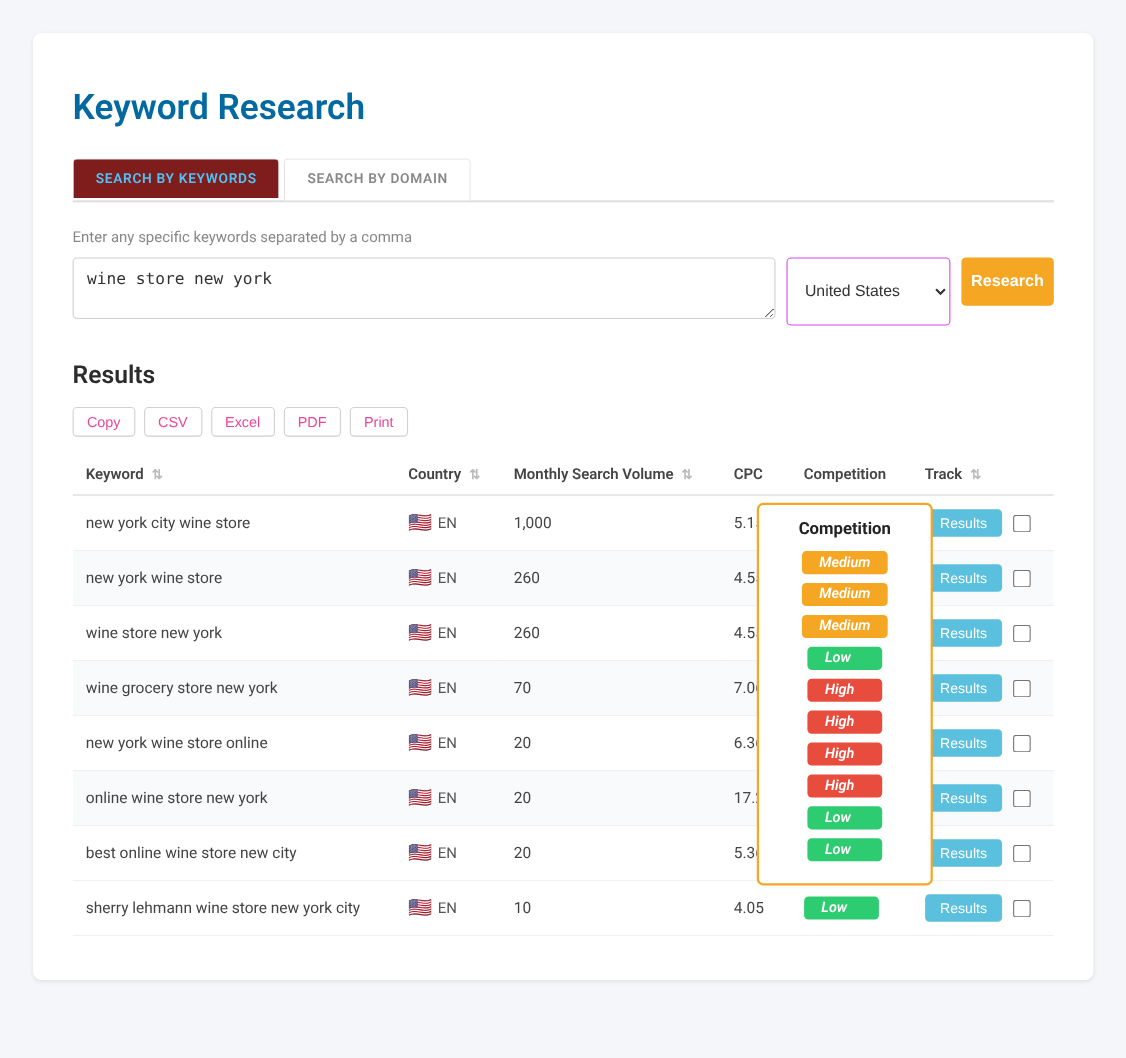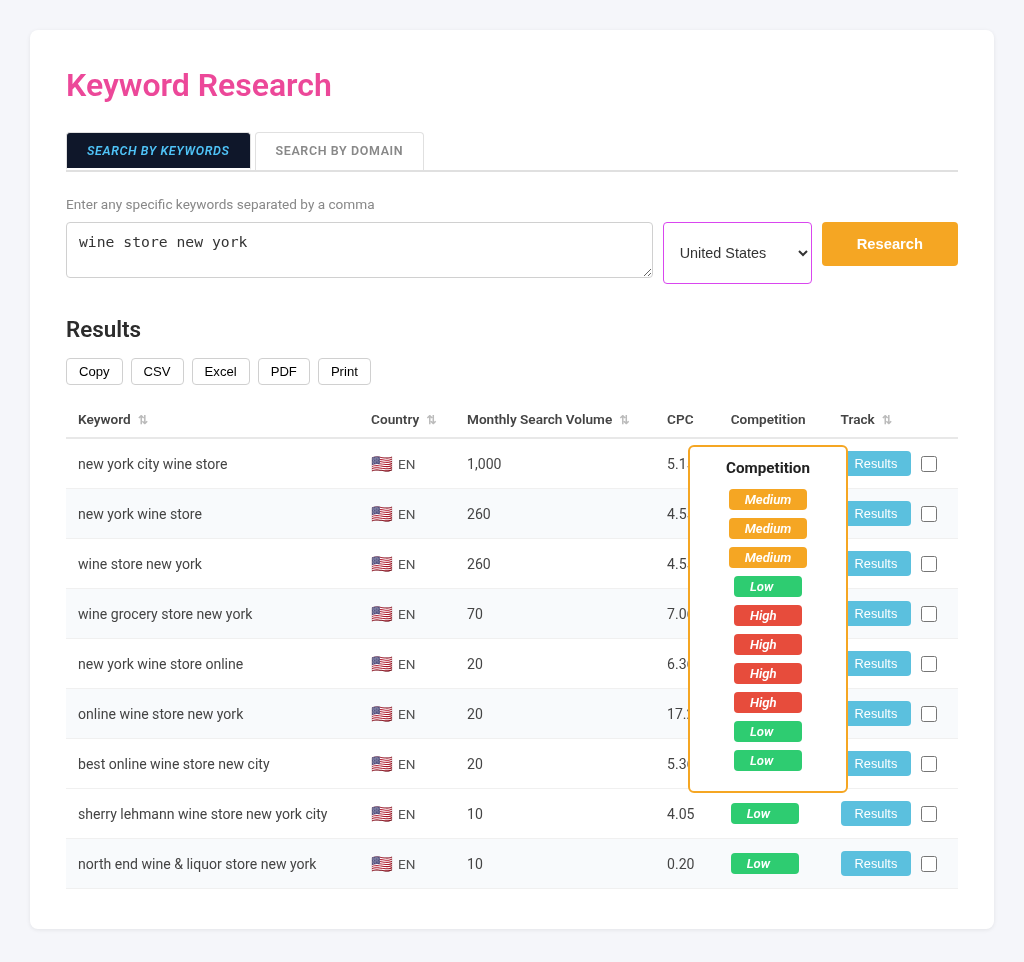--- a/index.html
+++ b/index.html
@@ -12,22 +12,23 @@
     .card {
       background: #fff;
       border-radius: 8px;
       padding: 36px 36px 40px 36px;
       max-width: 1000px;
       box-shadow: 0 1px 4px rgba(0,0,0,0.08);
     }
     h1 {
       font-size: 2rem;
       font-weight: 600;
-      color: #ec4899;
+      color: #0369a1;
       margin-bottom: 28px;
+      margin-top: 12px;
     }
     
     .tabs {
       display: flex;
       border-bottom: 2px solid #e0e0e0;
       margin-bottom: 24px;
     }
     .tab {
       padding: 10px 20px;
       font-size: 0.78rem;
@@ -39,22 +40,21 @@
       color: #888;
       text-transform: uppercase;
       border-bottom: none;
       margin-right: 4px;
       border-radius: 4px 4px 0 0;
     }
     .tab.active {
       color: #4fc3f7;
       border-color: #e0e0e0;
       border-bottom: 2px solid #fff;
-      background: #0f172a;
-      font-style: italic;
+      background: #7f1d1d;
     }
     
     .search-label {
       font-size: 0.85rem;
       color: #888;
       margin-bottom: 10px;
     }
     .search-row {
       display: flex;
       gap: 10px;
@@ -79,21 +79,21 @@
       color: #333;
       background: #fff;
       cursor: pointer;
       height: 62px;
     }
     .research-btn {
       background: #f5a623;
       color: #fff;
       border: none;
       border-radius: 4px;
-      padding: 10px 35px;
+      padding: 10px 9px;
       font-size: 0.92rem;
       font-weight: 600;
       cursor: pointer;
       height: 44px;
       white-space: nowrap;
     }
     
     .results-title {
       font-size: 1.4rem;
       font-weight: 600;
@@ -104,21 +104,21 @@
       display: flex;
       gap: 8px;
       margin-bottom: 16px;
     }
     .export-btn {
       border: 1px solid #d0d0d0;
       background: #fff;
       border-radius: 4px;
       padding: 5px 12px;
       font-size: 0.82rem;
-      color: #000000;
+      color: #ec4899;
       cursor: pointer;
     }
     
     .table-wrapper {
       position: relative;
       overflow-x: auto;
     }
     table {
       width: 100%;
       border-collapse: collapse;
@@ -413,40 +413,20 @@
     <td>
       <span class="badge badge-low">Low</span>
     </td>
     <td>
       <div style="display:flex;align-items:center;gap:10px;">
         <button class="results-link-btn">Results</button>
         <input type="checkbox" class="track-checkbox" style="">
       </div>
     </td>
   </tr>
-          <tr style="background: rgb(248, 250, 252);">
-    <td>north end wine &amp; liquor store new york</td>
-    <td>
-      <div class="flag-lang">
-        <span class="flag">🇺🇸</span>
-        <span>EN</span>
-      </div>
-    </td>
-    <td>10</td>
-    <td>0.20</td>
-    <td>
-      <span class="badge badge-low">Low</span>
-    </td>
-    <td>
-      <div style="display:flex;align-items:center;gap:10px;">
-        <button class="results-link-btn">Results</button>
-        <input type="checkbox" class="track-checkbox" style="">
-      </div>
-    </td>
-  </tr>
         </tbody>
     </table>
 
     <div class="competition-overlay">
       <div class="competition-overlay-header">Competition</div>
       <div id="overlay-badges">
           <div class="badge-row">
             <span class="badge badge-medium">Medium</span>
           </div>
           <div class="badge-row">

